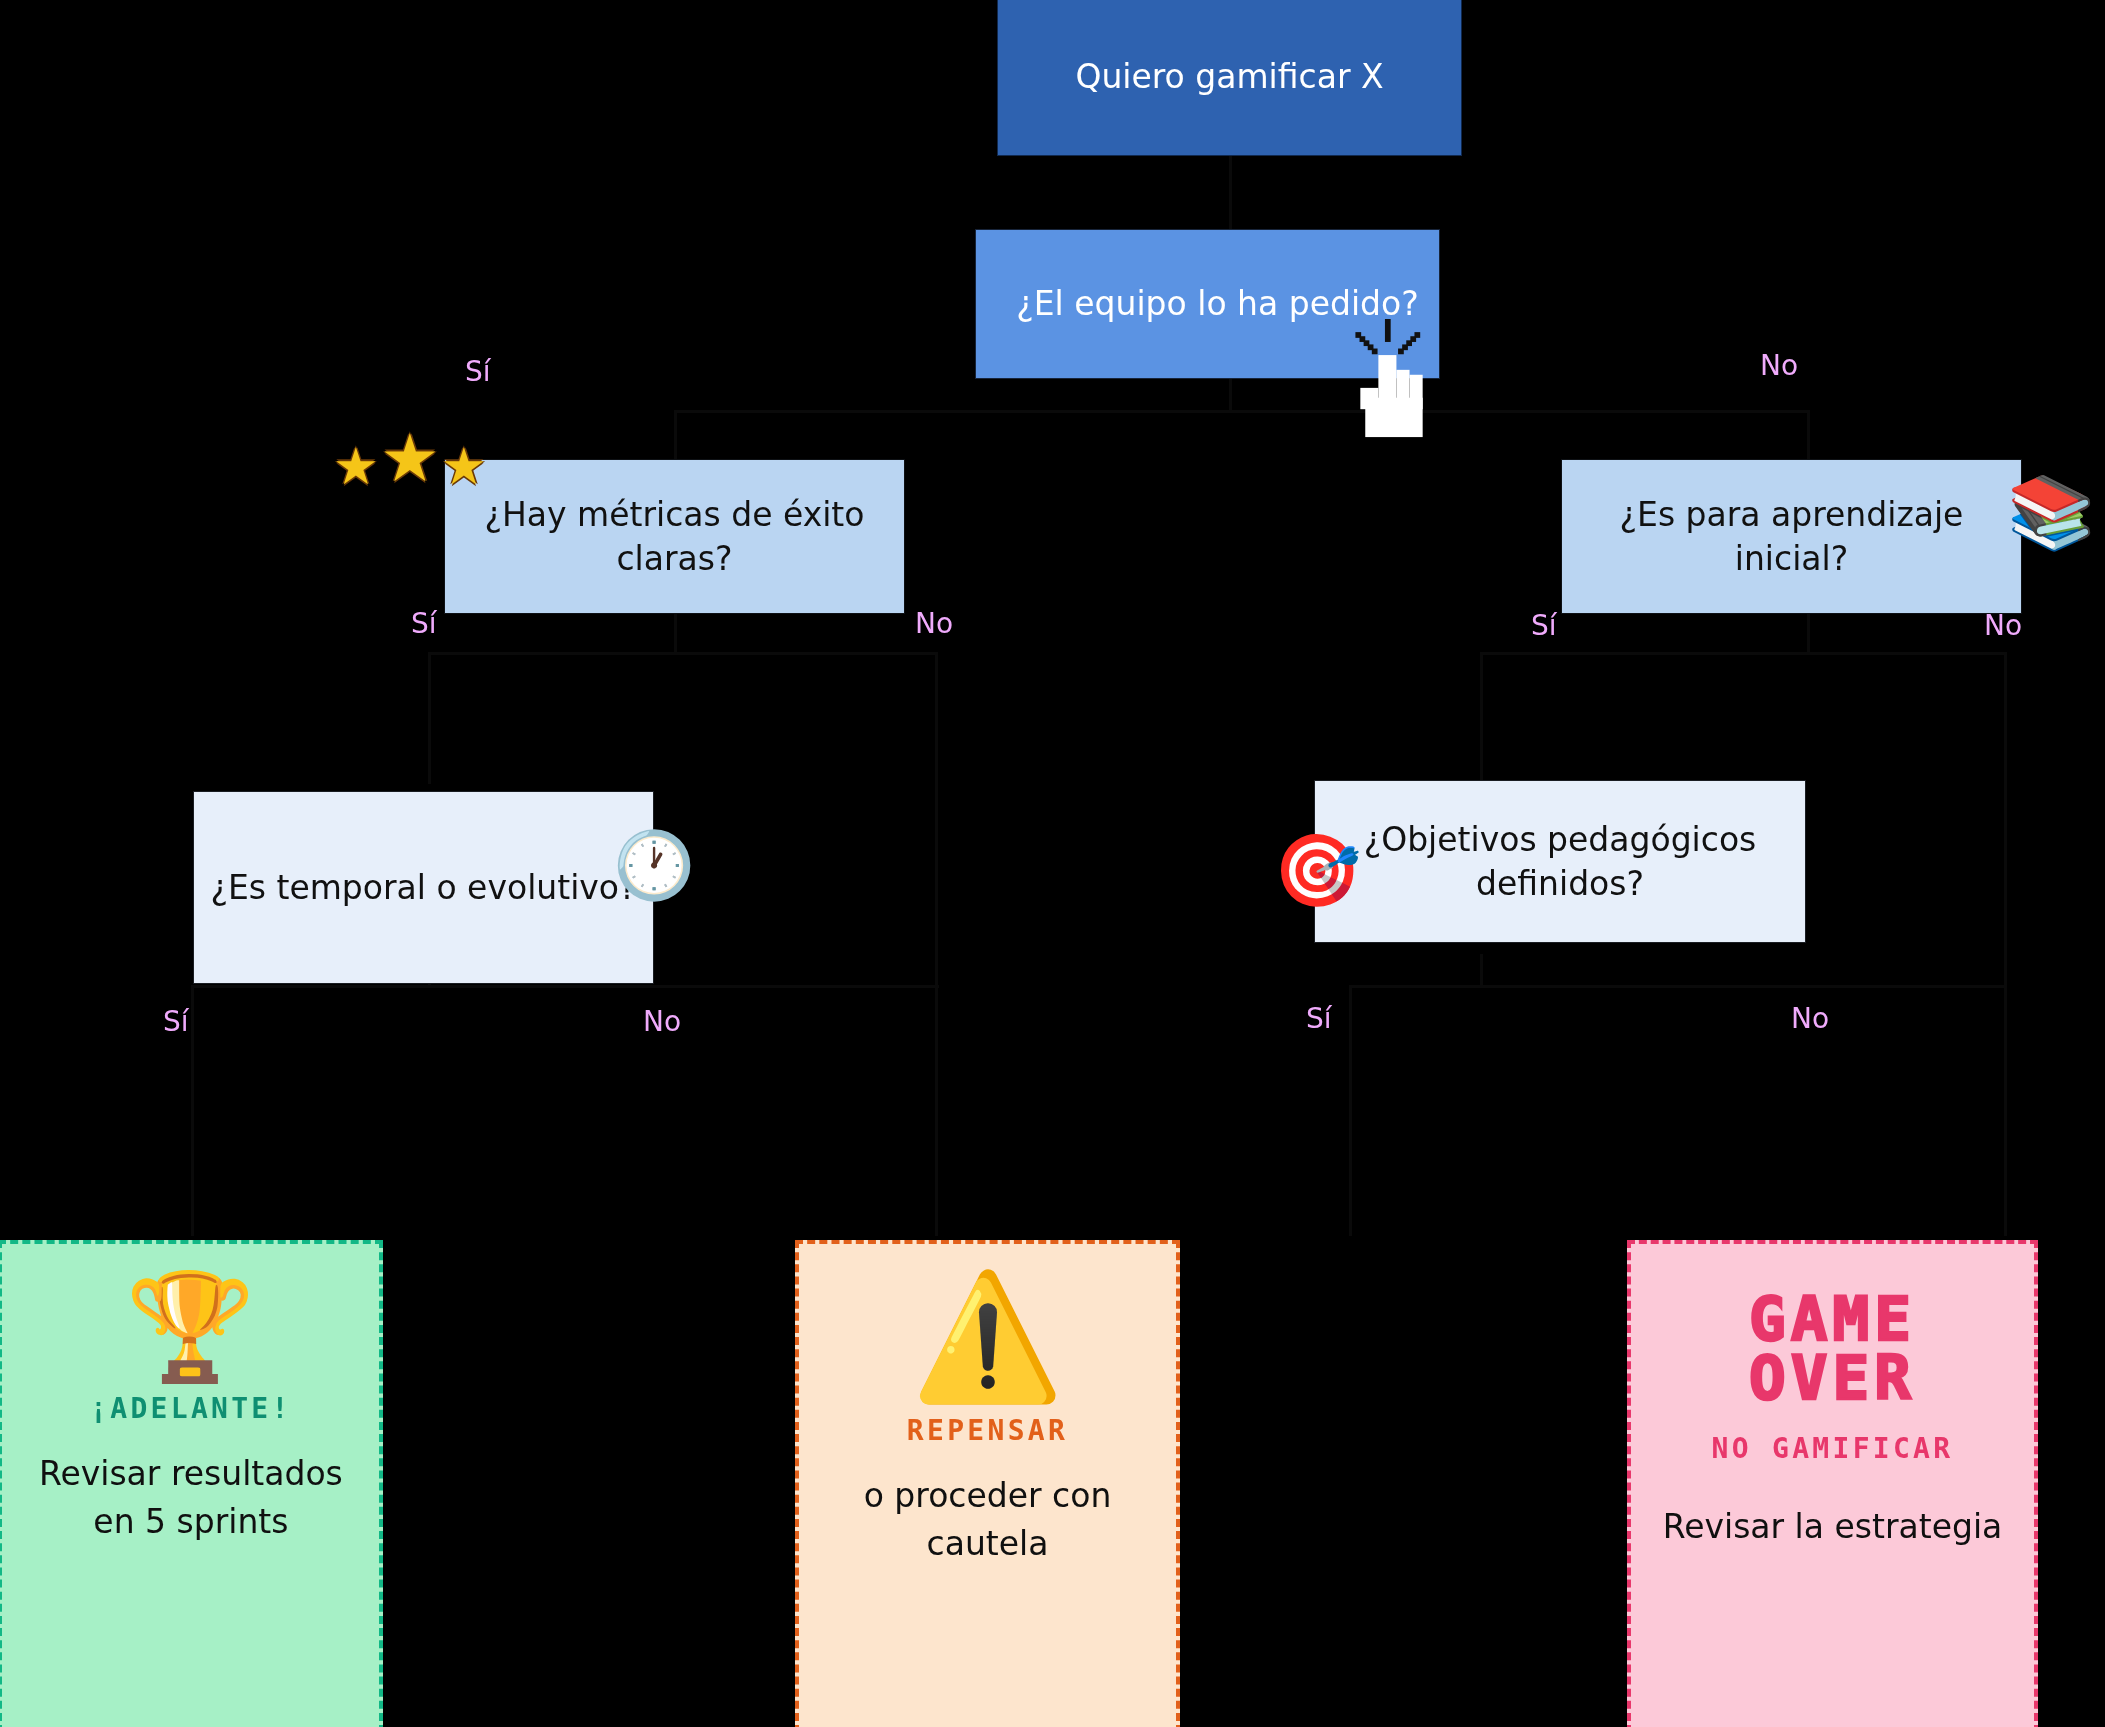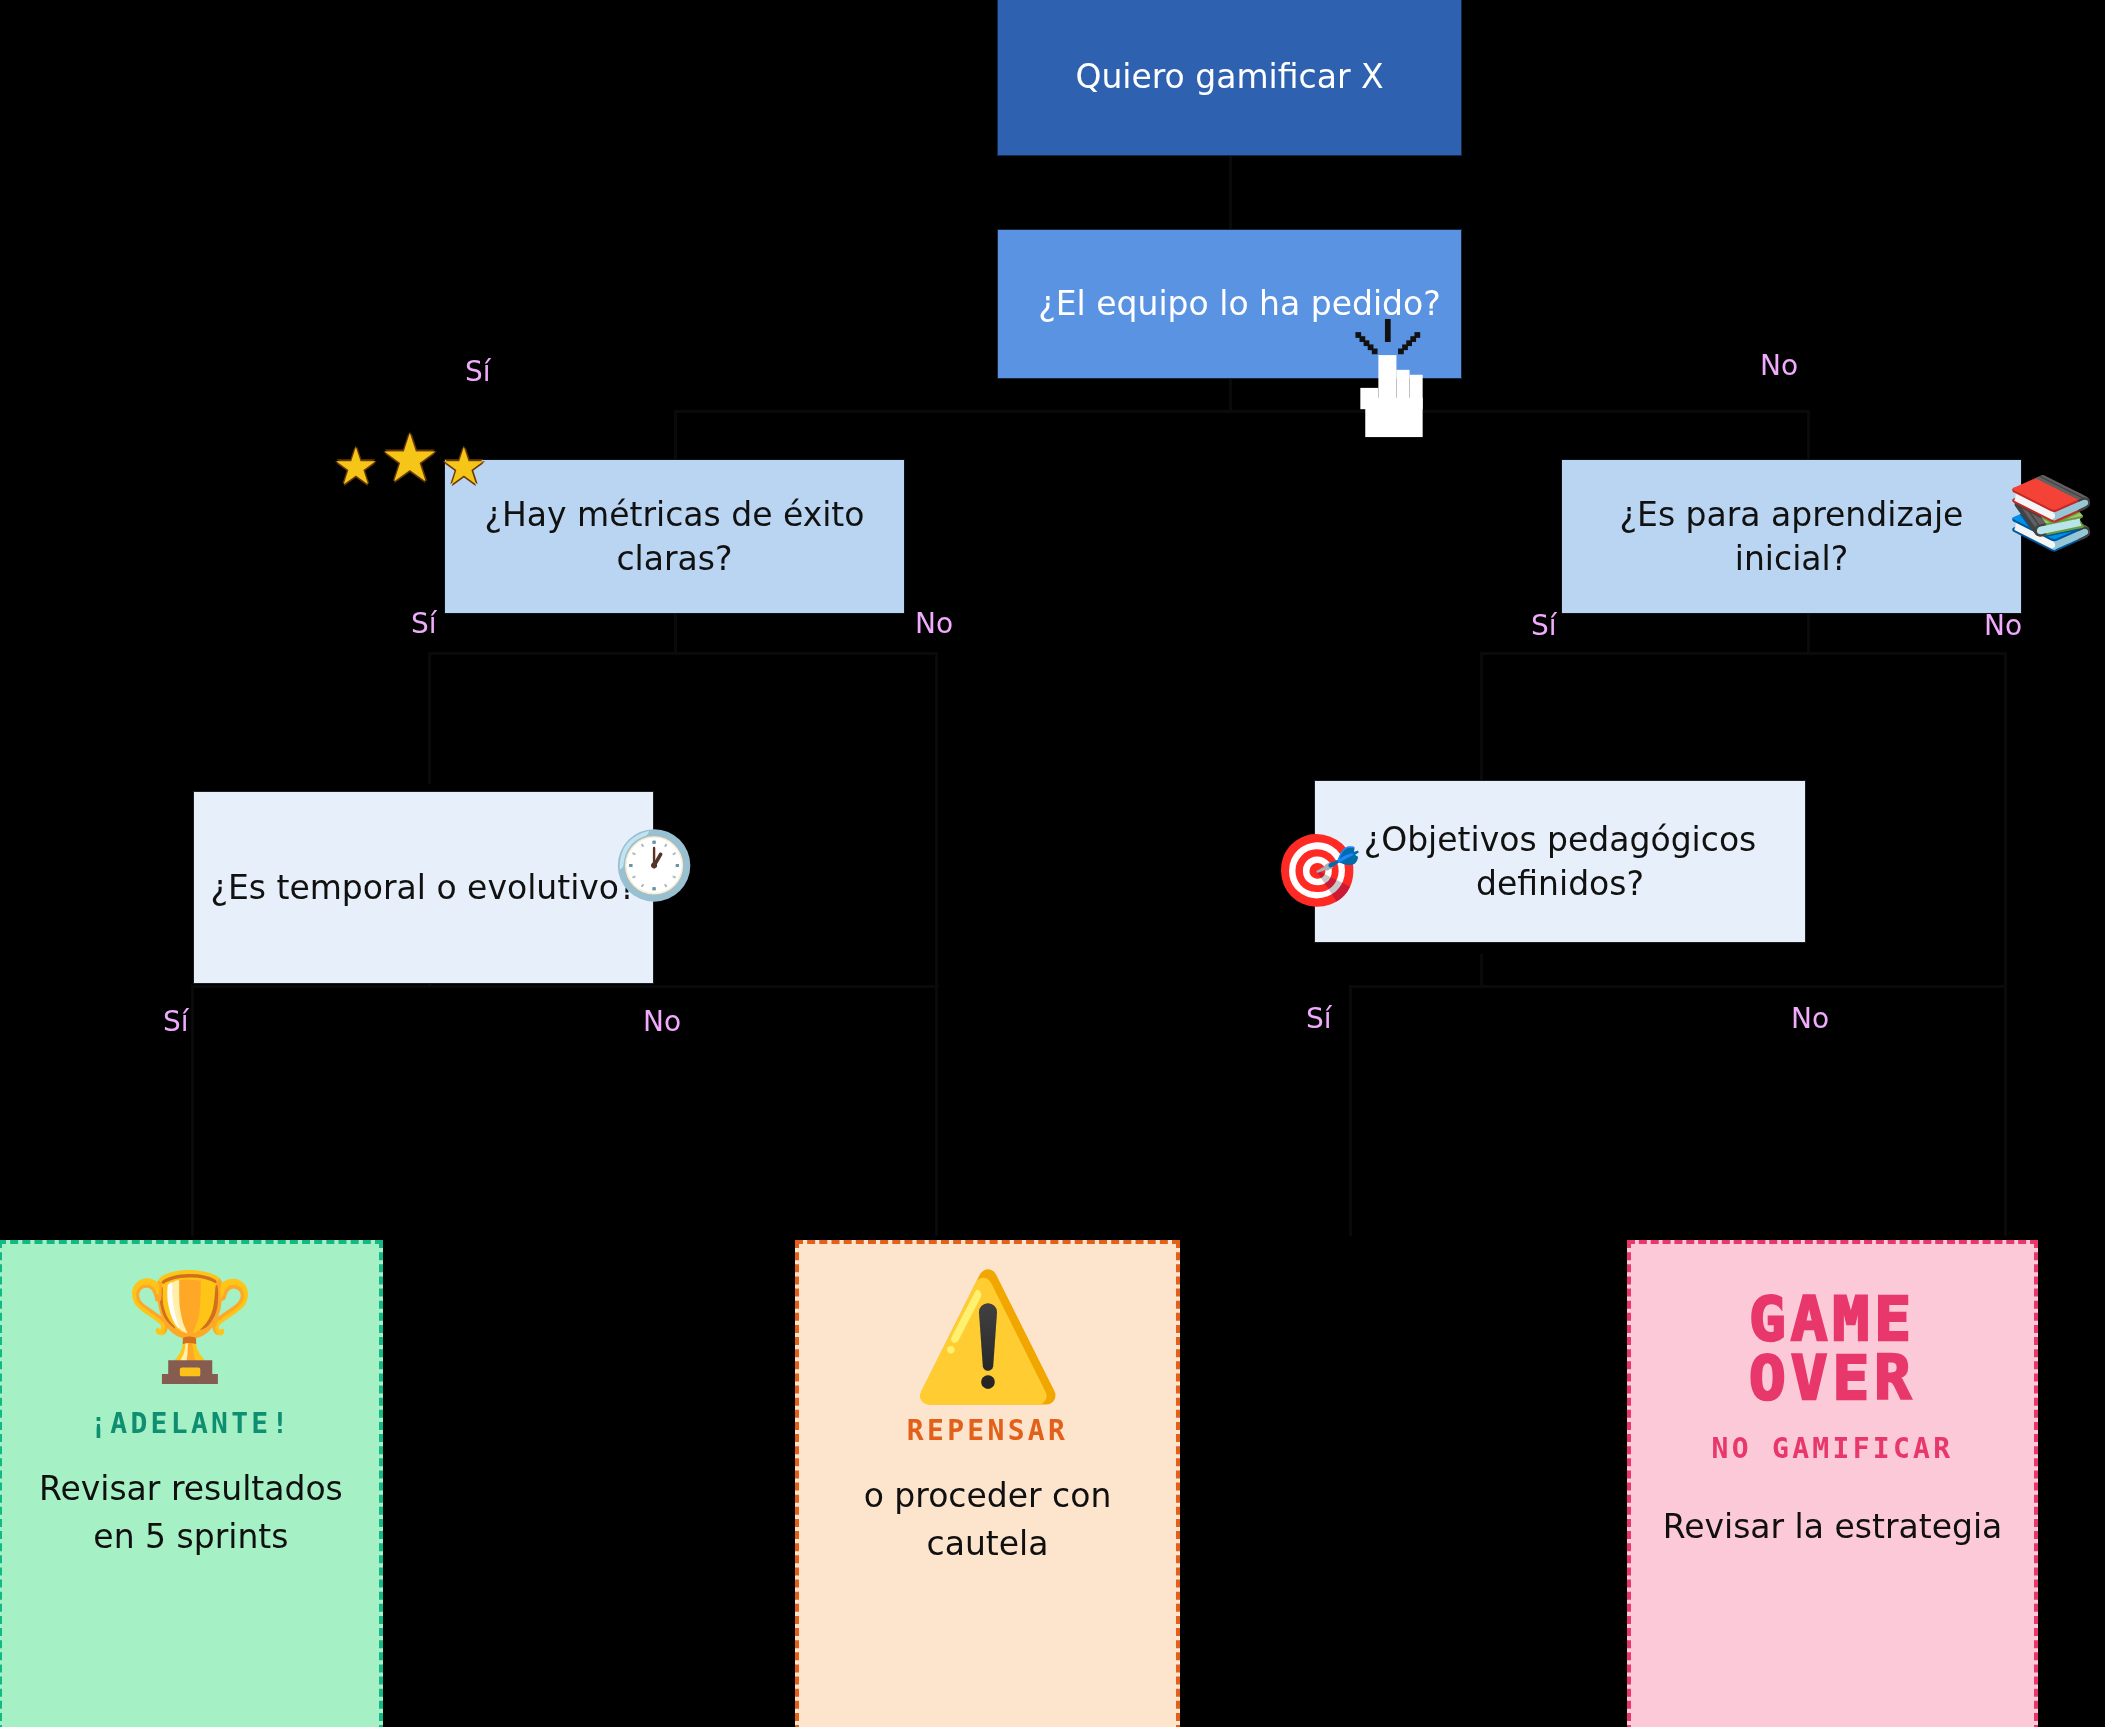--- a/index.html
+++ b/index.html
@@ -75,21 +75,21 @@
   .card-orange { background: #fde5cd; border: 4.1px dashed #e2601a; }
   .card-pink   { background: #fcc9d8; border: 4.1px dashed #e8376b; }
 
   .card-emoji { font-size: 105px; line-height: 1.05; margin-bottom: 5px; }
 
   .card-title {
     font-family: "DejaVu Sans Mono", monospace;
     font-weight: bold;
     font-size: 28px;
     letter-spacing: 3.3px;
-    margin-top: 20px;
+    margin-top: 5px;
   }
   .card-green .card-title  { color: #0f8f72; }
   .card-orange .card-title { color: #e2601a; }
   .card-pink .card-title   { color: #e8376b; }
 
   .card-body {
     font-size: 33px;
     line-height: 1.45;
     color: #101010;
     margin-top: 25px;
@@ -161,21 +161,21 @@
   <div class="edge-label" style="left:1984px; top:609px;">No</div>
   <div class="edge-label" style="left:163px;  top:1005px;">Sí</div>
   <div class="edge-label" style="left:643px;  top:1005px;">No</div>
   <div class="edge-label" style="left:1306px; top:1002px;">Sí</div>
   <div class="edge-label" style="left:1791px; top:1002px;">No</div>
 
   <div class="node node-root" style="left:997px; top:-2.5px; width:465px; height:158px;">
     <span class="label">Quiero gamificar X</span>
   </div>
 
-  <div class="node node-dec1" style="left:997px; top:229px; width:465px; height:150px;padding-left:20px;">
+  <div class="node node-dec1" style="left:975px; top:229px; width:465px; height:150px;padding-left:20px;">
     <span class="label">¿El equipo lo ha pedido?</span>
   </div>
 
   <div class="cursor-wrap icon-float" style="left:1342px; top:319px;">
     <svg width="99" height="123" viewBox="0 0 120 150">
       <g fill="#111111">
         <rect x="52" y="0" width="7" height="28"></rect>
         <rect x="16" y="16" width="7" height="7"></rect>
           <rect x="21" y="21" width="7" height="7"></rect>
         <rect x="26" y="26" width="7" height="7"></rect>

